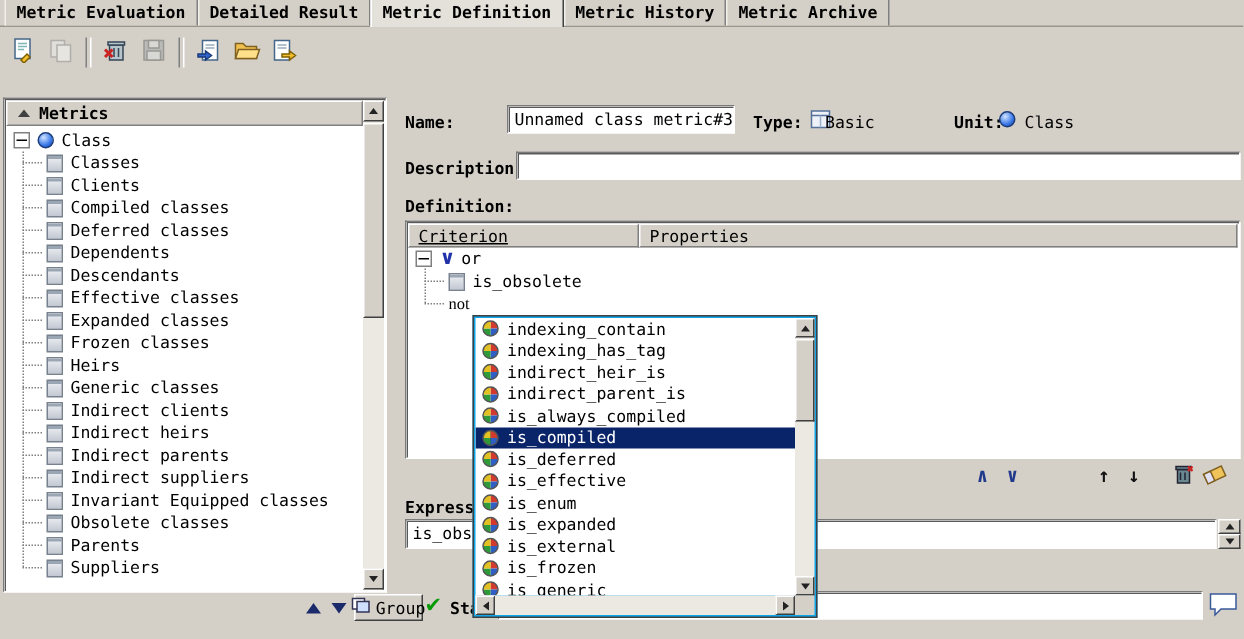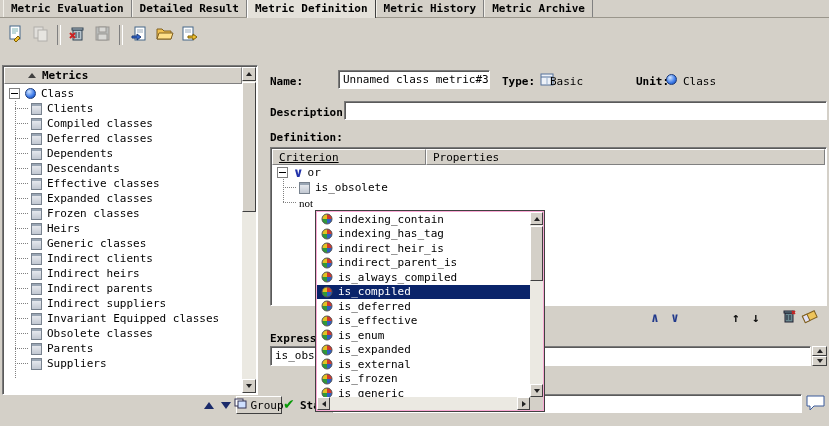--- a/index.html
+++ b/index.html
@@ -25,21 +25,21 @@
   
   .field{position:absolute;background:#fff;border:1px solid;border-color:#7a7a7a #fff #fff #7a7a7a;
          box-shadow:inset 1px 1px 0 #5a5a5a;box-sizing:border-box;padding:2px 4px;
          white-space:nowrap;overflow:hidden;}
 
   
   .tree{position:absolute;left:2px;top:65px;width:256px;height:330px;background:#fff;
         border:1px solid;border-color:#7a7a7a #fff #fff #7a7a7a;box-shadow:inset 1px 1px 0 #5a5a5a;box-sizing:border-box;}
   .tree-hd{position:absolute;left:1px;top:1px;right:15px;height:17px;background:#d4d0c8;
         border:1px solid;border-color:#fff #808080 #808080 #fff;display:flex;align-items:center;
-        gap:6px;padding-left:23px;font-weight:bold;box-sizing:border-box;}
+        gap:6px;padding-left:7px;font-weight:bold;box-sizing:border-box;}
   .tree-body{position:absolute;left:1px;top:19px;right:15px;bottom:1px;overflow:hidden;padding-top:1px;}
   .trow{height:15px;display:flex;align-items:center;white-space:nowrap;}
   .expander{width:9px;height:9px;border:1px solid #808080;background:#fff;margin:0 5px 0 5px;
         position:relative;flex:none;box-sizing:content-box;}
   .expander::before{content:"";position:absolute;left:1px;right:1px;top:4px;height:1px;background:#000;}
   .ball-blue{width:11px;height:11px;border-radius:50%;flex:none;margin-right:5px;box-sizing:border-box;
         background:radial-gradient(circle at 35% 30%,#cfe4ff,#3a78e8 60%,#16408f);border:1px solid #1a3a7a;}
   .stub{width:13px;margin-left:11px;border-top:1px dotted #808080;flex:none;margin-right:3px;}
   .vline{position:absolute;left:11px;top:16px;height:277px;border-left:1px dotted #808080;}
   .micon{width:11px;height:12px;flex:none;margin-right:5px;box-sizing:border-box;
@@ -68,21 +68,21 @@
   .ghd{position:absolute;top:1px;height:16px;background:#d4d0c8;border:1px solid;
        border-color:#fff #808080 #808080 #fff;box-sizing:border-box;display:flex;align-items:center;padding-left:6px;}
   .gbody{position:absolute;left:1px;top:17px;right:1px;bottom:1px;overflow:hidden;}
   .grow{position:absolute;left:0;right:0;height:15px;display:flex;align-items:center;white-space:nowrap;}
   .gvline{position:absolute;left:11px;top:14px;height:23px;border-left:1px dotted #808080;}
   .or-glyph{color:#2233aa;font-weight:bold;font-size:13px;line-height:13px;margin-right:4px;
        font-family:"DejaVu Sans",sans-serif;}
   .or-glyph::before{content:"\2228";}
 
   
-  .dd{position:absolute;left:315px;top:210px;width:230px;height:202px;background:#f9a8d4;
+  .dd{position:absolute;left:315px;top:210px;width:230px;height:202px;background:#0ea5e9;
       border:1px solid #404040;box-sizing:border-box;z-index:30;}
   .dd-list{position:absolute;left:1px;top:1px;right:14px;bottom:14px;overflow:hidden;background:#fff;}
   .dd-item{height:14.5px;display:flex;align-items:center;gap:5px;padding-left:4px;white-space:nowrap;}
   .dd-item.selected{background:#0a246a;color:#fff;}
   .dd-ball{flex:none;width:12px;height:12px;}
 
   
   .g-and::before{content:"\2227";color:#223a8c;font-weight:bold;font-size:13px;}
   .g-or::before{content:"\2228";color:#223a8c;font-weight:bold;font-size:13px;}
   .g-up::before{content:"\2191";color:#111;font-weight:bold;font-size:13px;}
@@ -180,20 +180,25 @@
     </div>
     <div class="tree-body">
       <div class="trow">
         <span class="expander"></span>
         <span class="ball-blue"></span>
         <span>Class</span>
       </div>
       <div class="vline"></div>
       <div>
 
+          <div class="trow">
+            <span class="stub"></span>
+            <span class="micon"></span>
+            <span>Classes</span>
+          </div>
 
           <div class="trow">
             <span class="stub"></span>
             <span class="micon"></span>
             <span>Clients</span>
           </div>
 
           <div class="trow">
             <span class="stub"></span>
             <span class="micon"></span>

